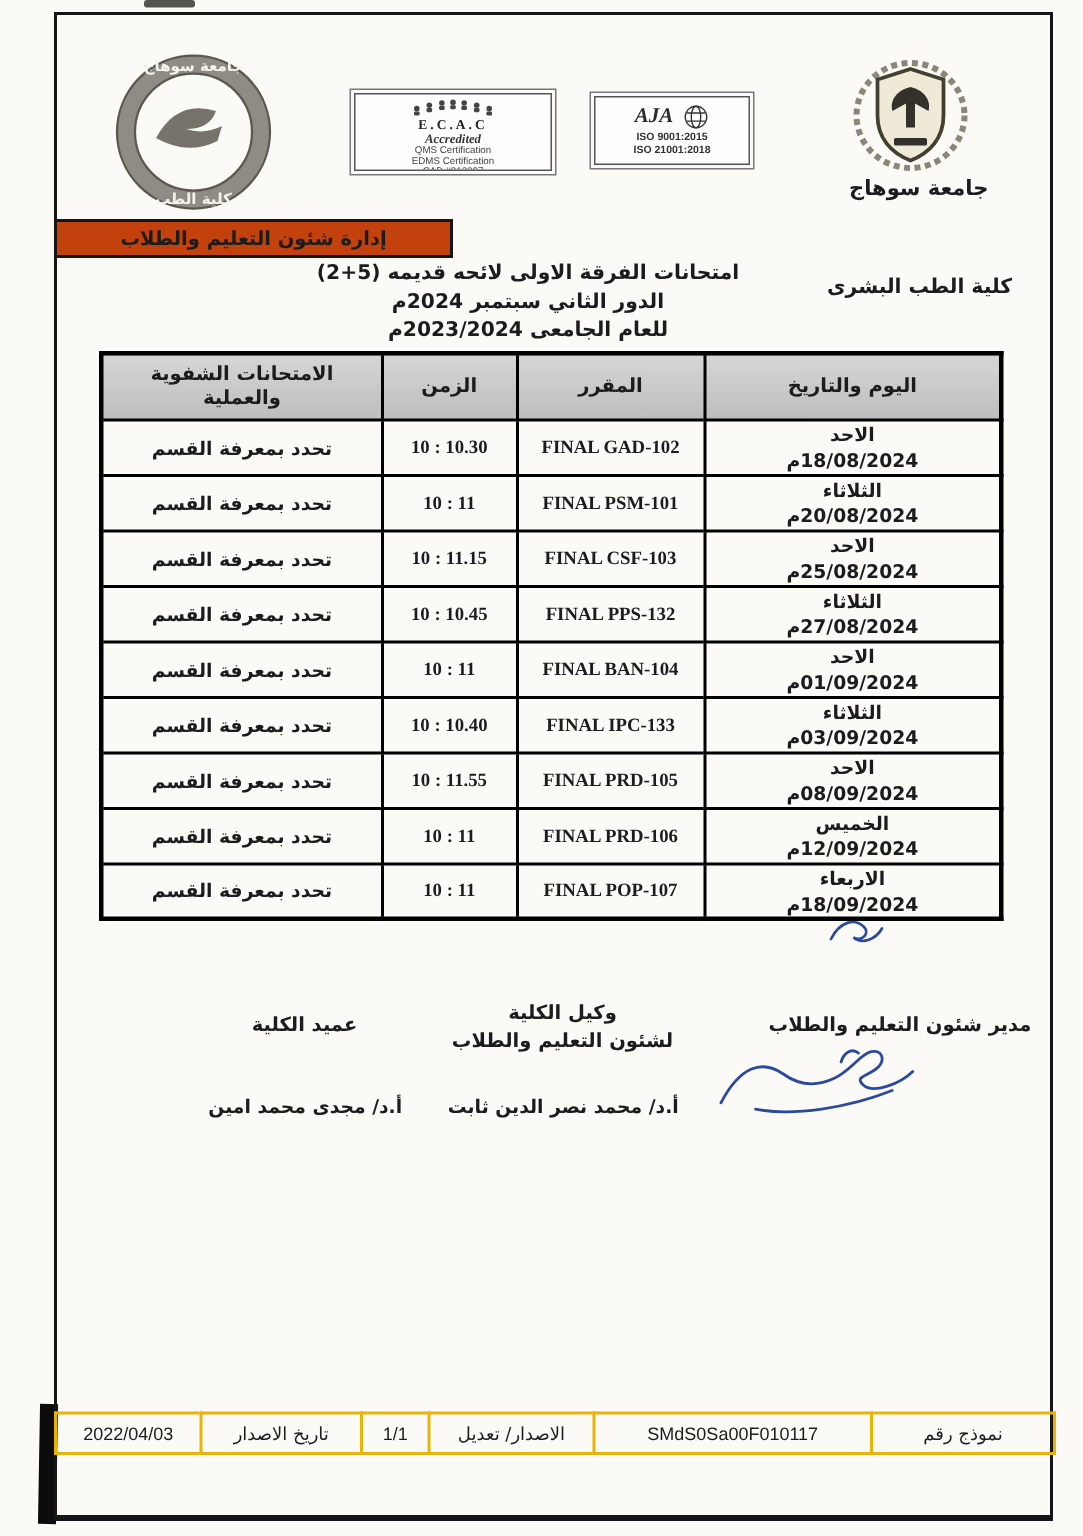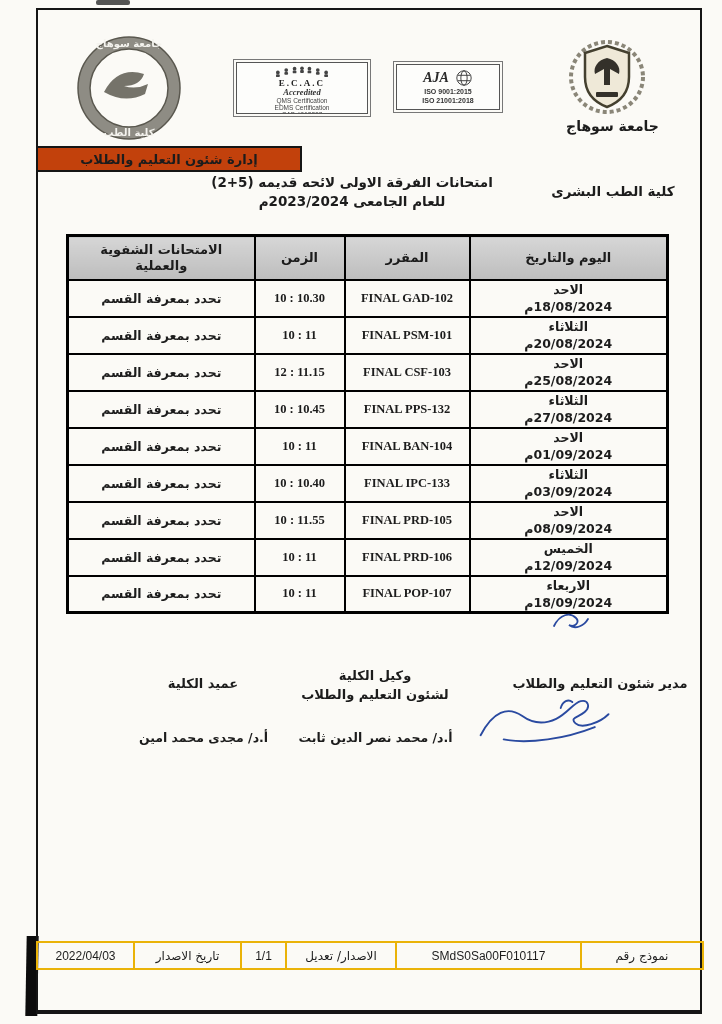--- a/index.html
+++ b/index.html
@@ -151,20 +151,21 @@
       <text class="sealtxt" x="73" y="11" text-anchor="middle">جامعة سوهاج</text>
       <text class="sealtxt" x="73" y="100" text-anchor="middle">كلية الطب</text>
     </svg>
 
     <div class="dept-box">
       <span>إدارة شئون التعليم والطلاب</span>
     </div>
 
     <div class="title-block">
       <div>امتحانات الفرقة الاولى لائحه قديمه (5+2)</div>
+      <div>الدور الثاني سبتمبر 2024م</div>
       <div>للعام الجامعى 2023/2024م</div>
     </div>
 
     <table class="exam-table">
       <colgroup>
           <col style="width:198px">
           <col style="width:125px">
           <col style="width:90px">
           <col style="width:187px">
         </colgroup>
@@ -194,21 +195,21 @@
           <td class="course-cell">FINAL PSM-101</td>
           <td class="time-cell">10 : 11</td>
           <td class="oral-cell">تحدد بمعرفة القسم</td>
         </tr>
         <tr>
           <td class="day-cell">
             <div class="day-name">الاحد</div>
             <div class="date-value">25/08/2024م</div>
           </td>
           <td class="course-cell">FINAL CSF-103</td>
-          <td class="time-cell">12 : 11.15</td>
+          <td class="time-cell">10 : 11.15</td>
           <td class="oral-cell">تحدد بمعرفة القسم</td>
         </tr>
         <tr>
           <td class="day-cell">
             <div class="day-name">الثلاثاء</div>
             <div class="date-value">27/08/2024م</div>
           </td>
           <td class="course-cell">FINAL PPS-132</td>
           <td class="time-cell">10 : 10.45</td>
           <td class="oral-cell">تحدد بمعرفة القسم</td>

